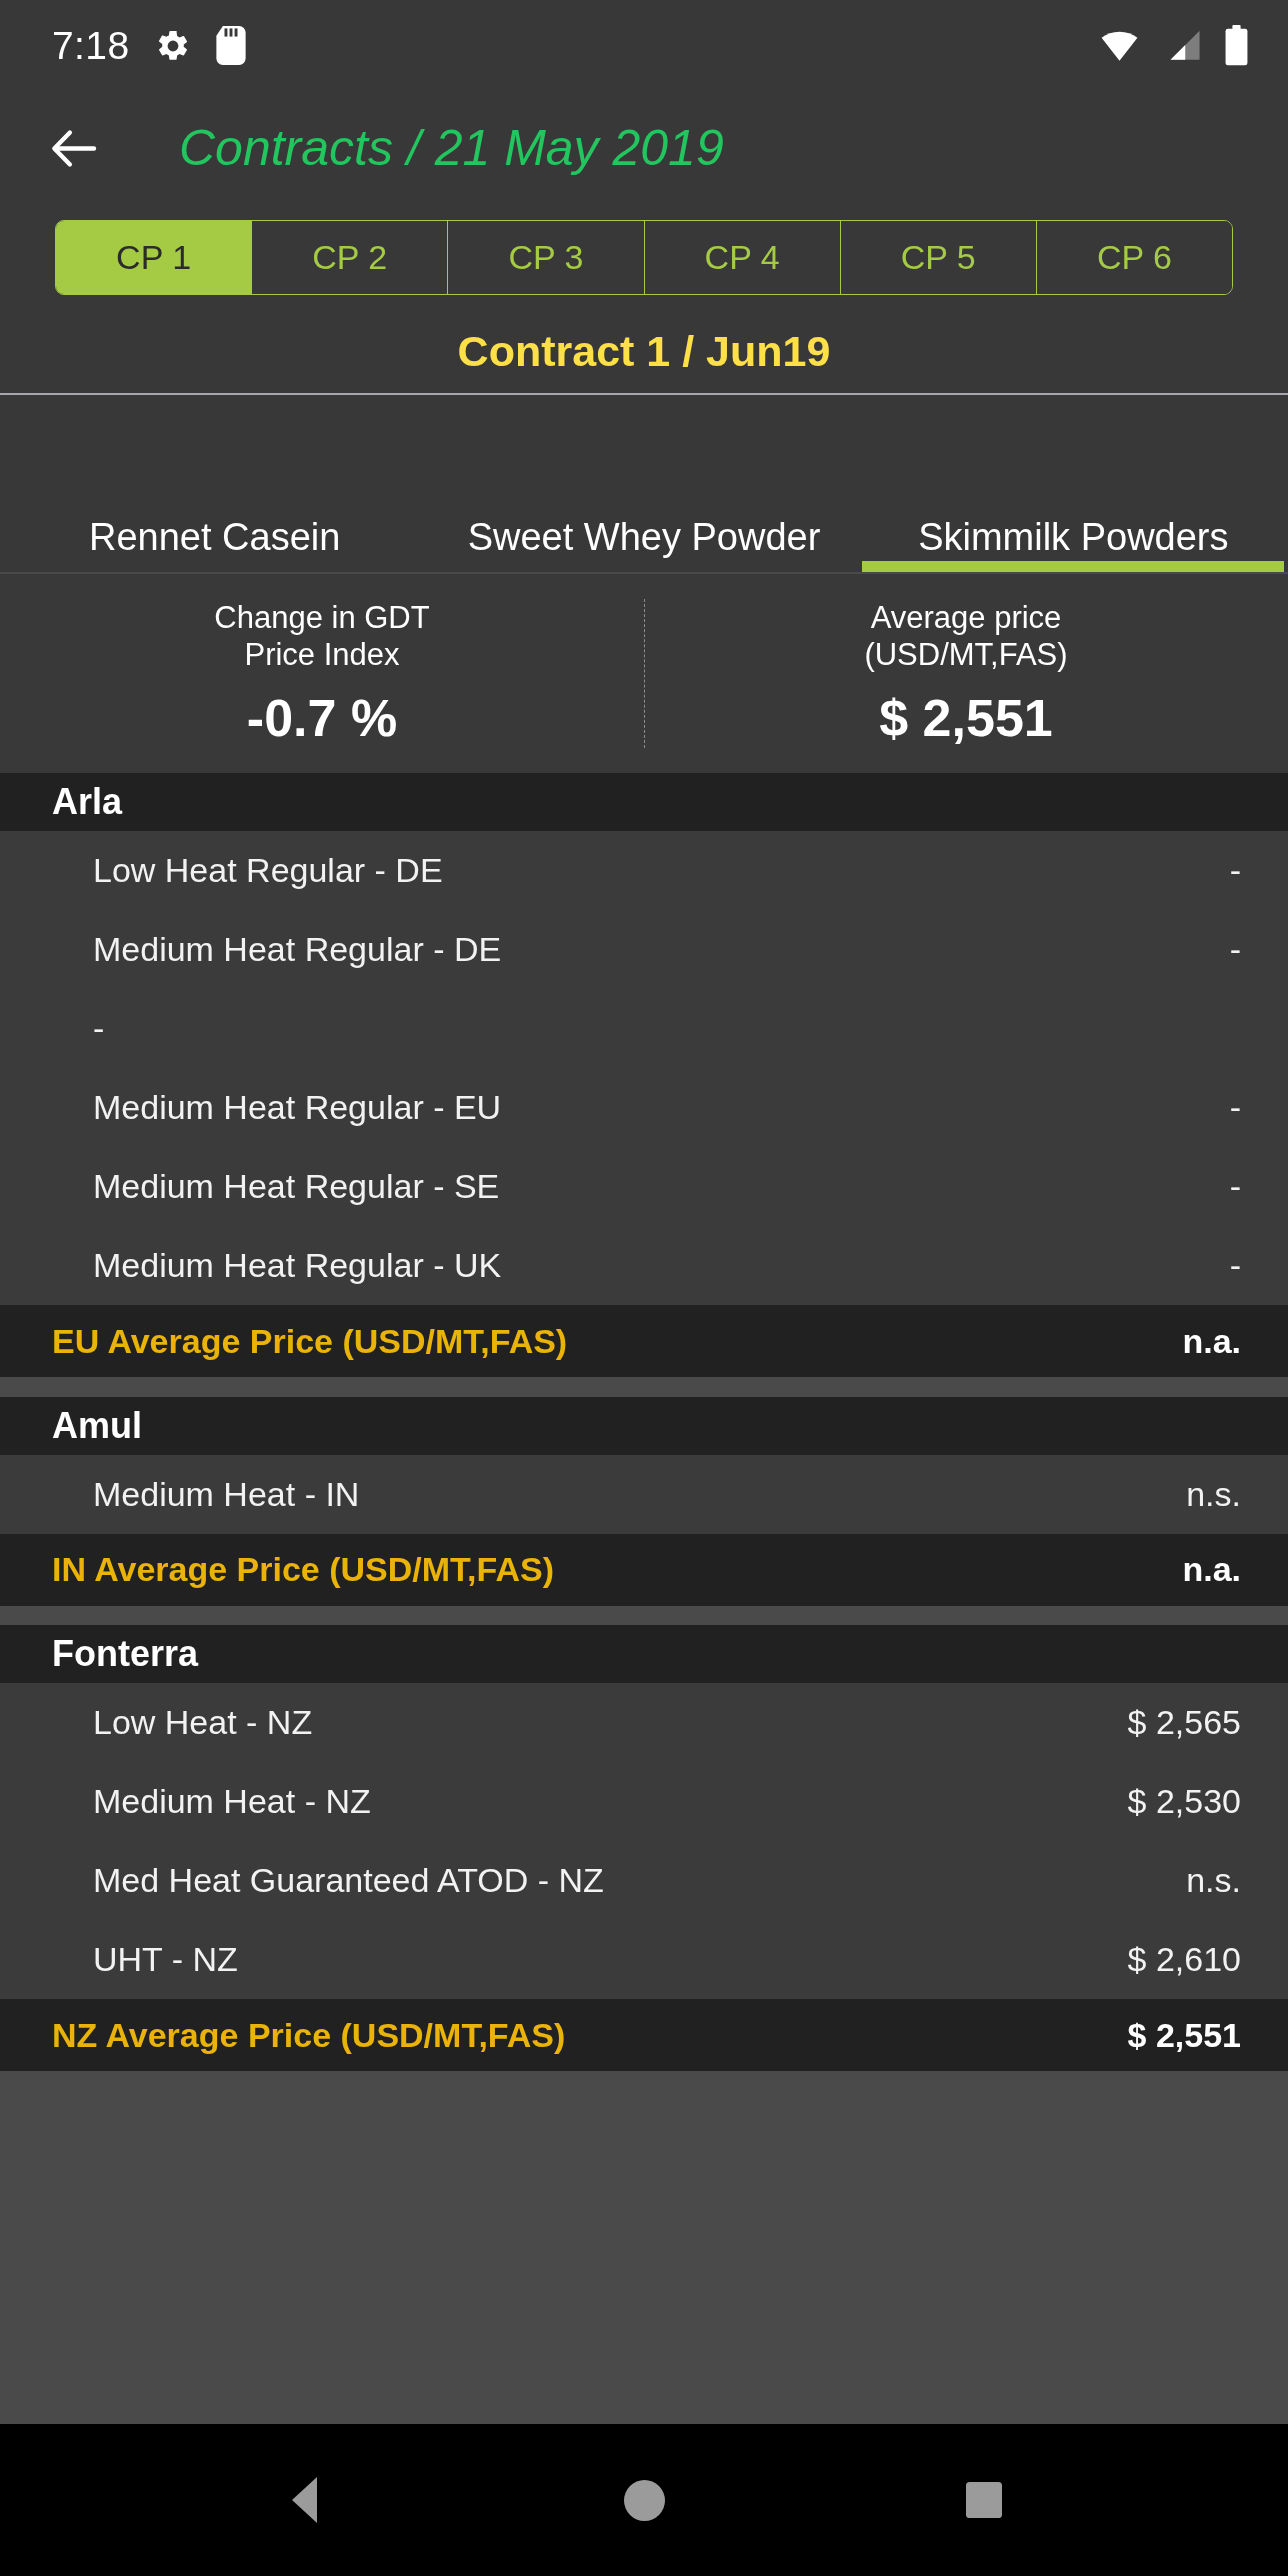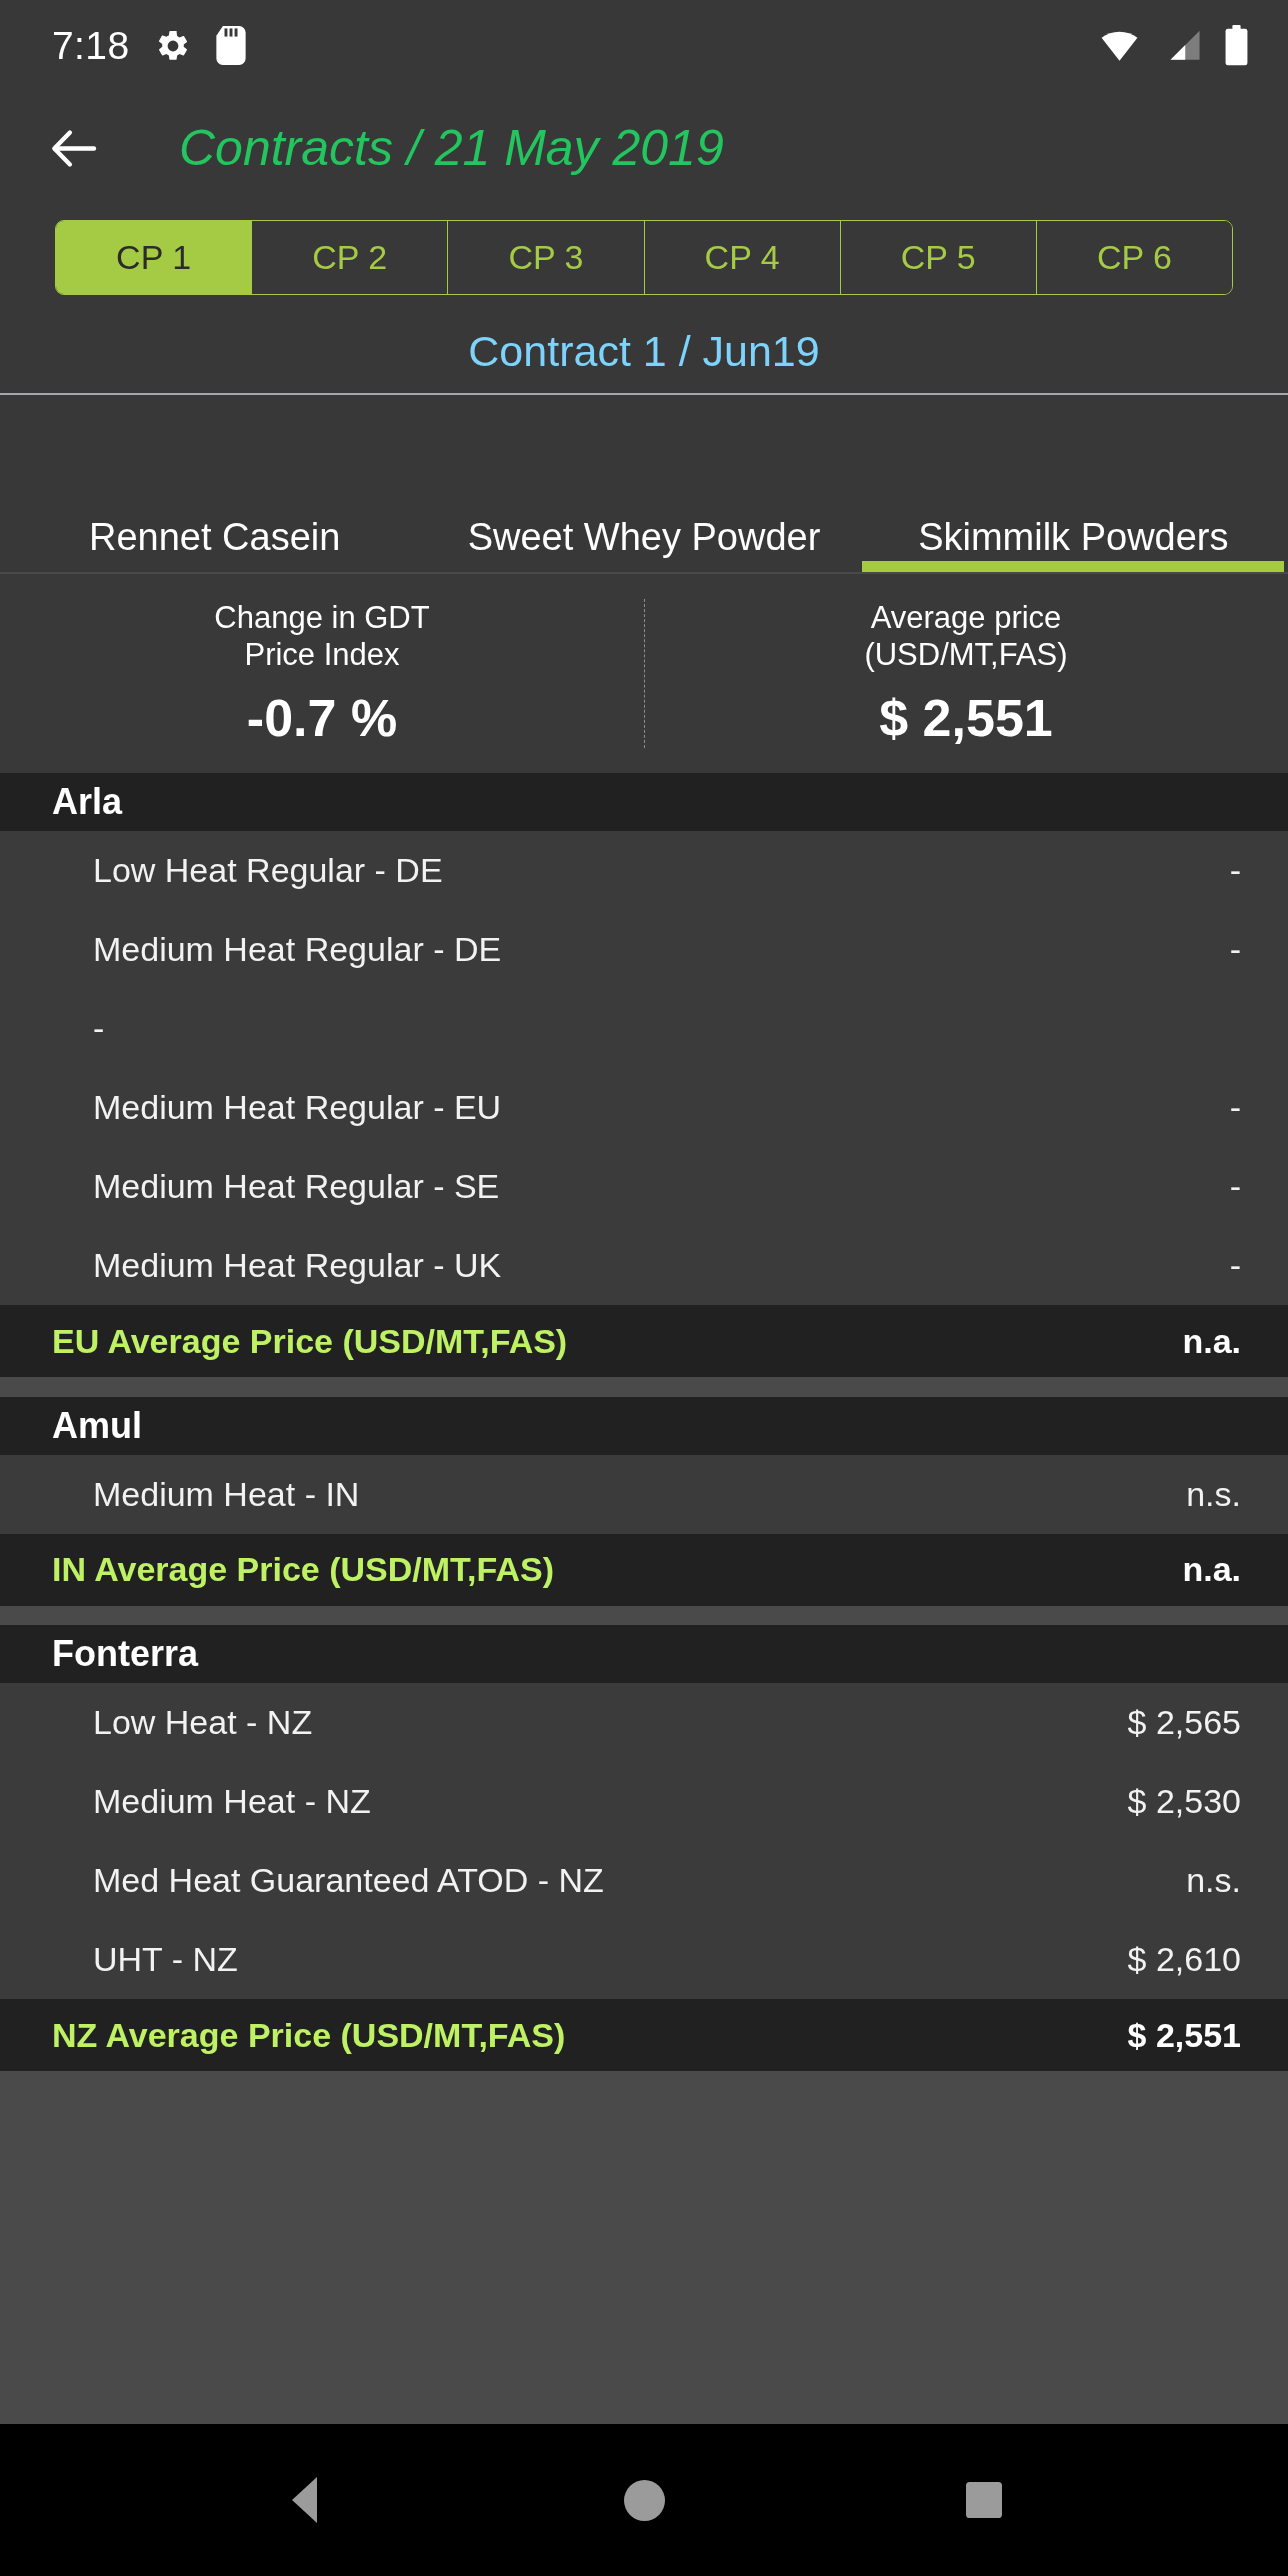--- a/index.html
+++ b/index.html
@@ -95,23 +95,23 @@
   
   .subtitle-bar {
     flex: 0 0 86px;
     background: #383838;
     display: flex;
     align-items: center;
     justify-content: center;
     border-bottom: 2.7px solid #a6a6ad;
   }
   .subtitle-bar .txt {
-    color: #7dd3fc;
+    color: #fde047;
     font-size: 43px;
-    font-weight: normal;
+    font-weight: bold;
     white-space: nowrap;
   }
 
   
   .tabs {
     flex: 0 0 179px;
     background: #383838;
     display: flex;
     align-items: flex-end;
     border-bottom: 2.7px solid #4a4a4a;
@@ -216,21 +216,21 @@
     white-space: nowrap;
   }
   .group-footer {
     height: 72px;
     background: #212121;
     display: flex;
     align-items: center;
     padding: 0 47px 0 52px;
   }
   .group-footer .label {
-    color: #bef264;
+    color: #eab308;
     font-size: 34px;
     font-weight: bold;
     flex: 1 1 auto;
   }
   .group-footer .value {
     color: #ffffff;
     font-size: 34px;
     font-weight: bold;
     white-space: nowrap;
   }

